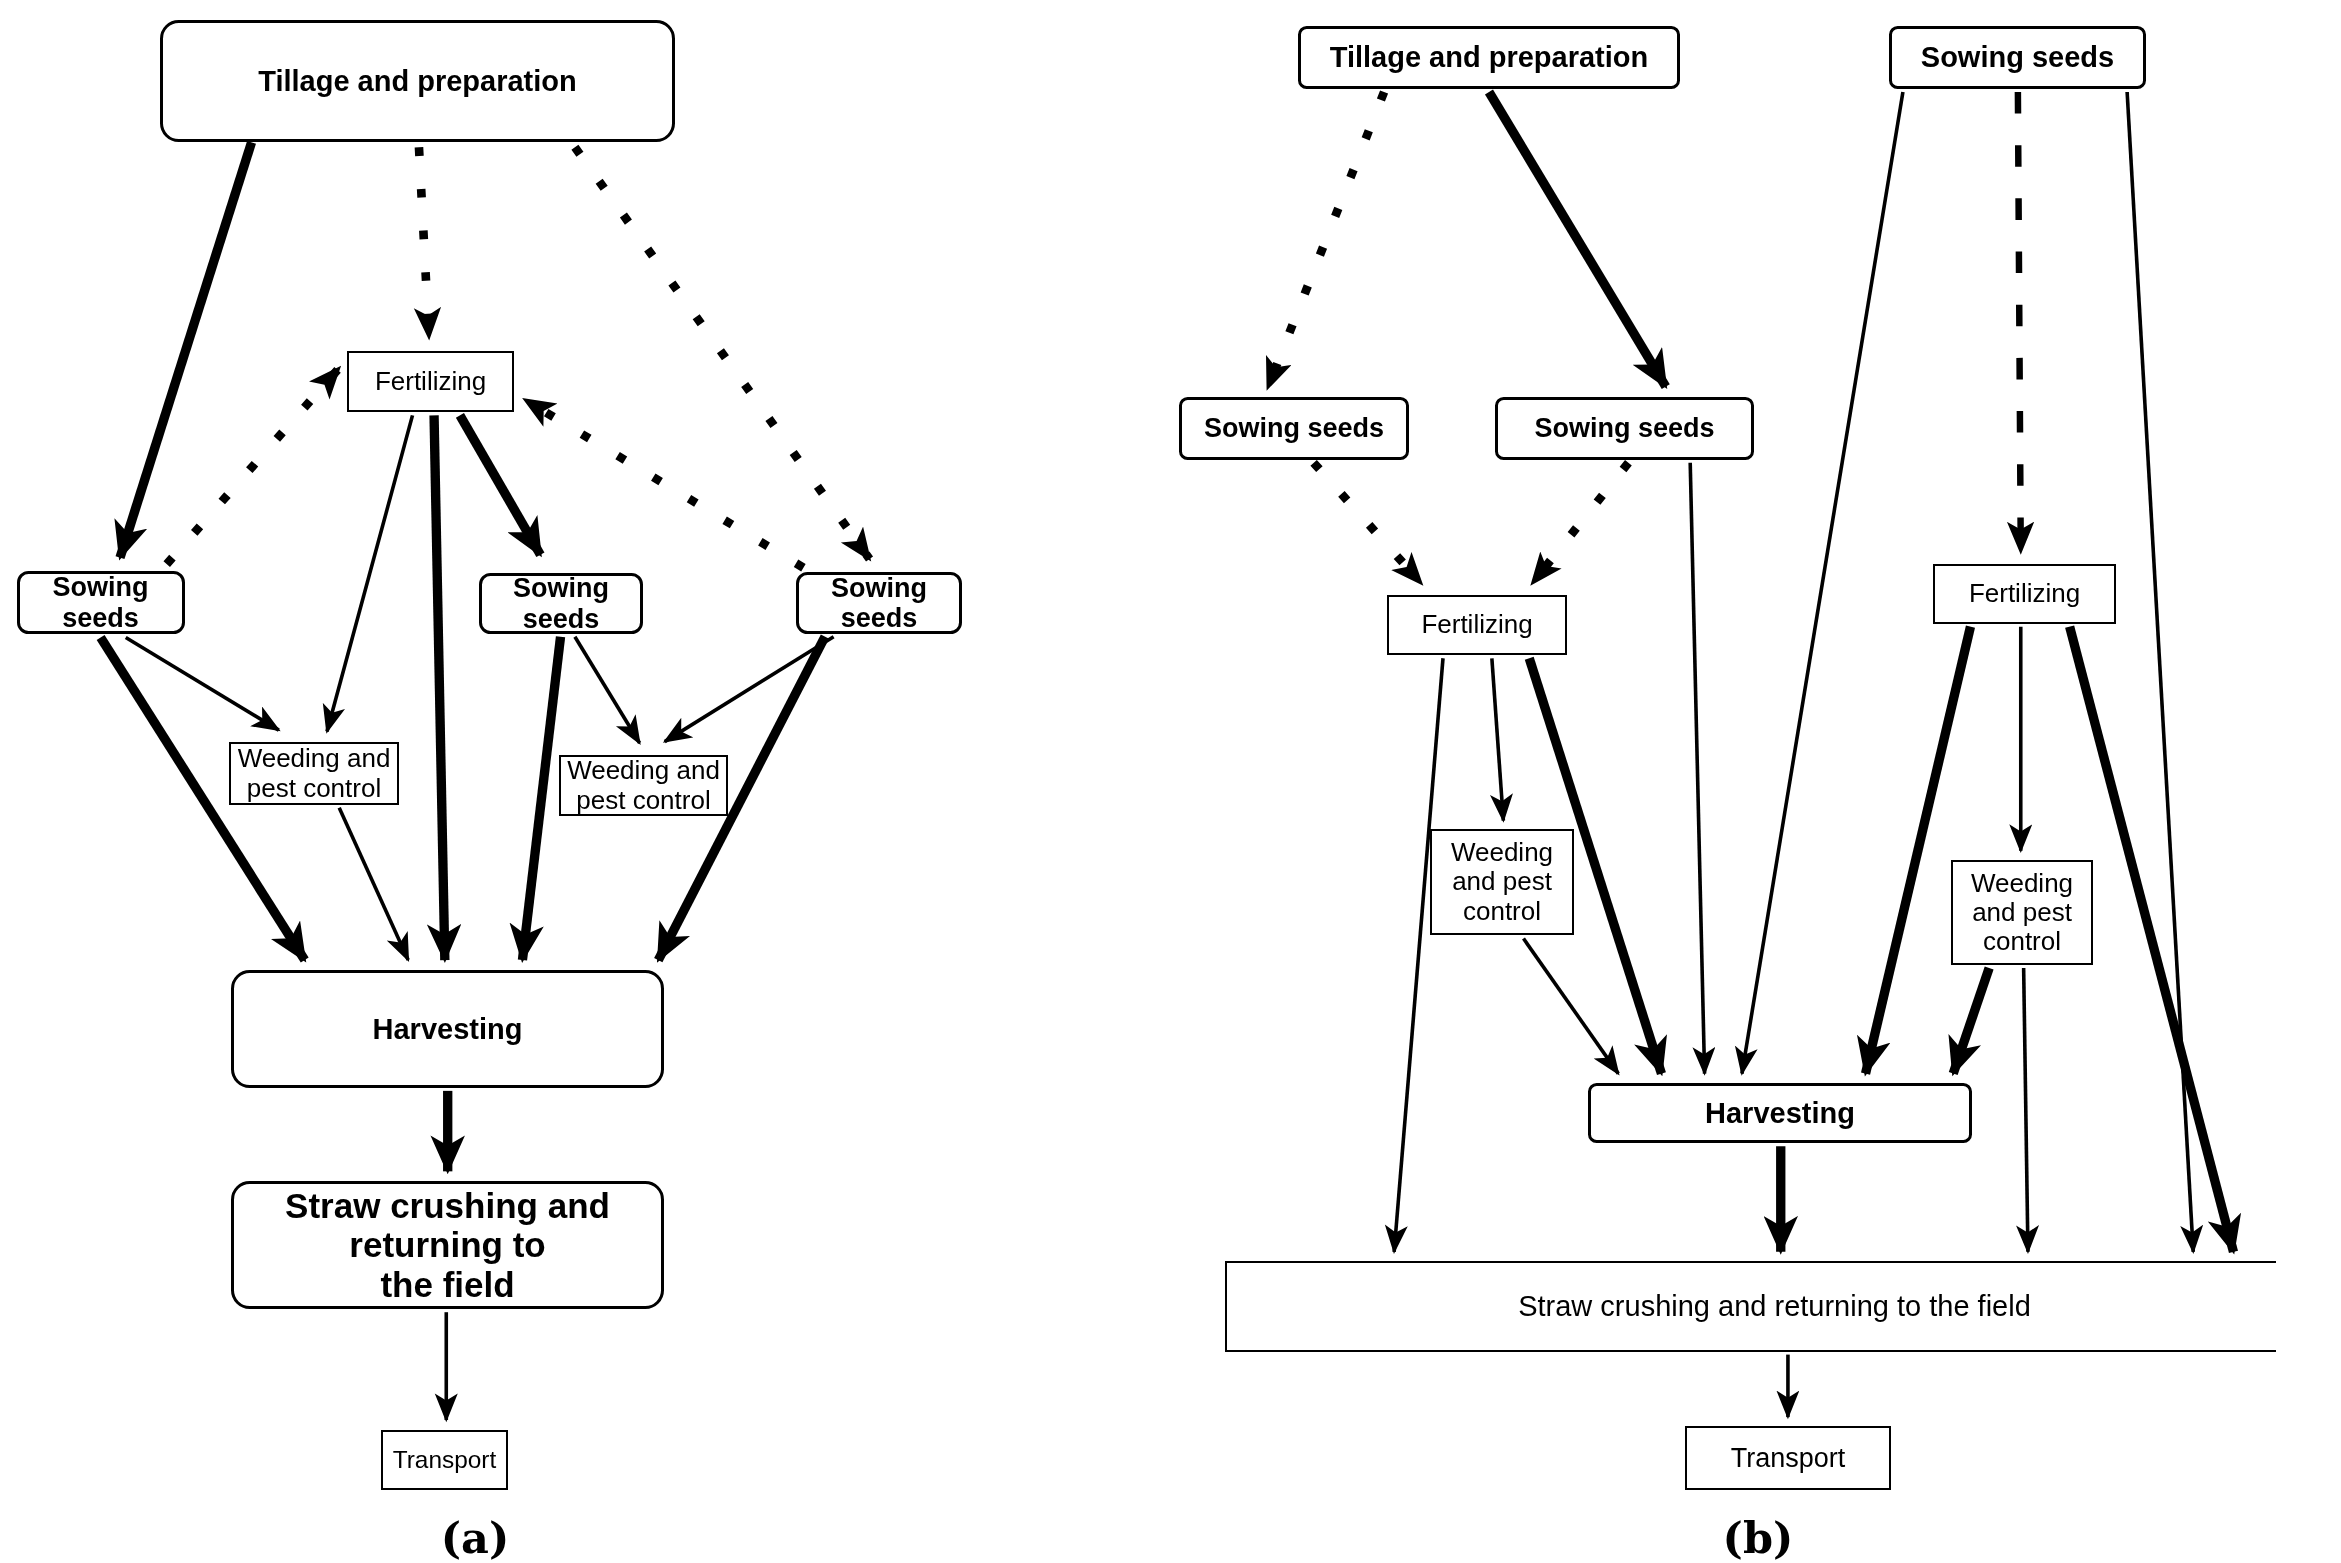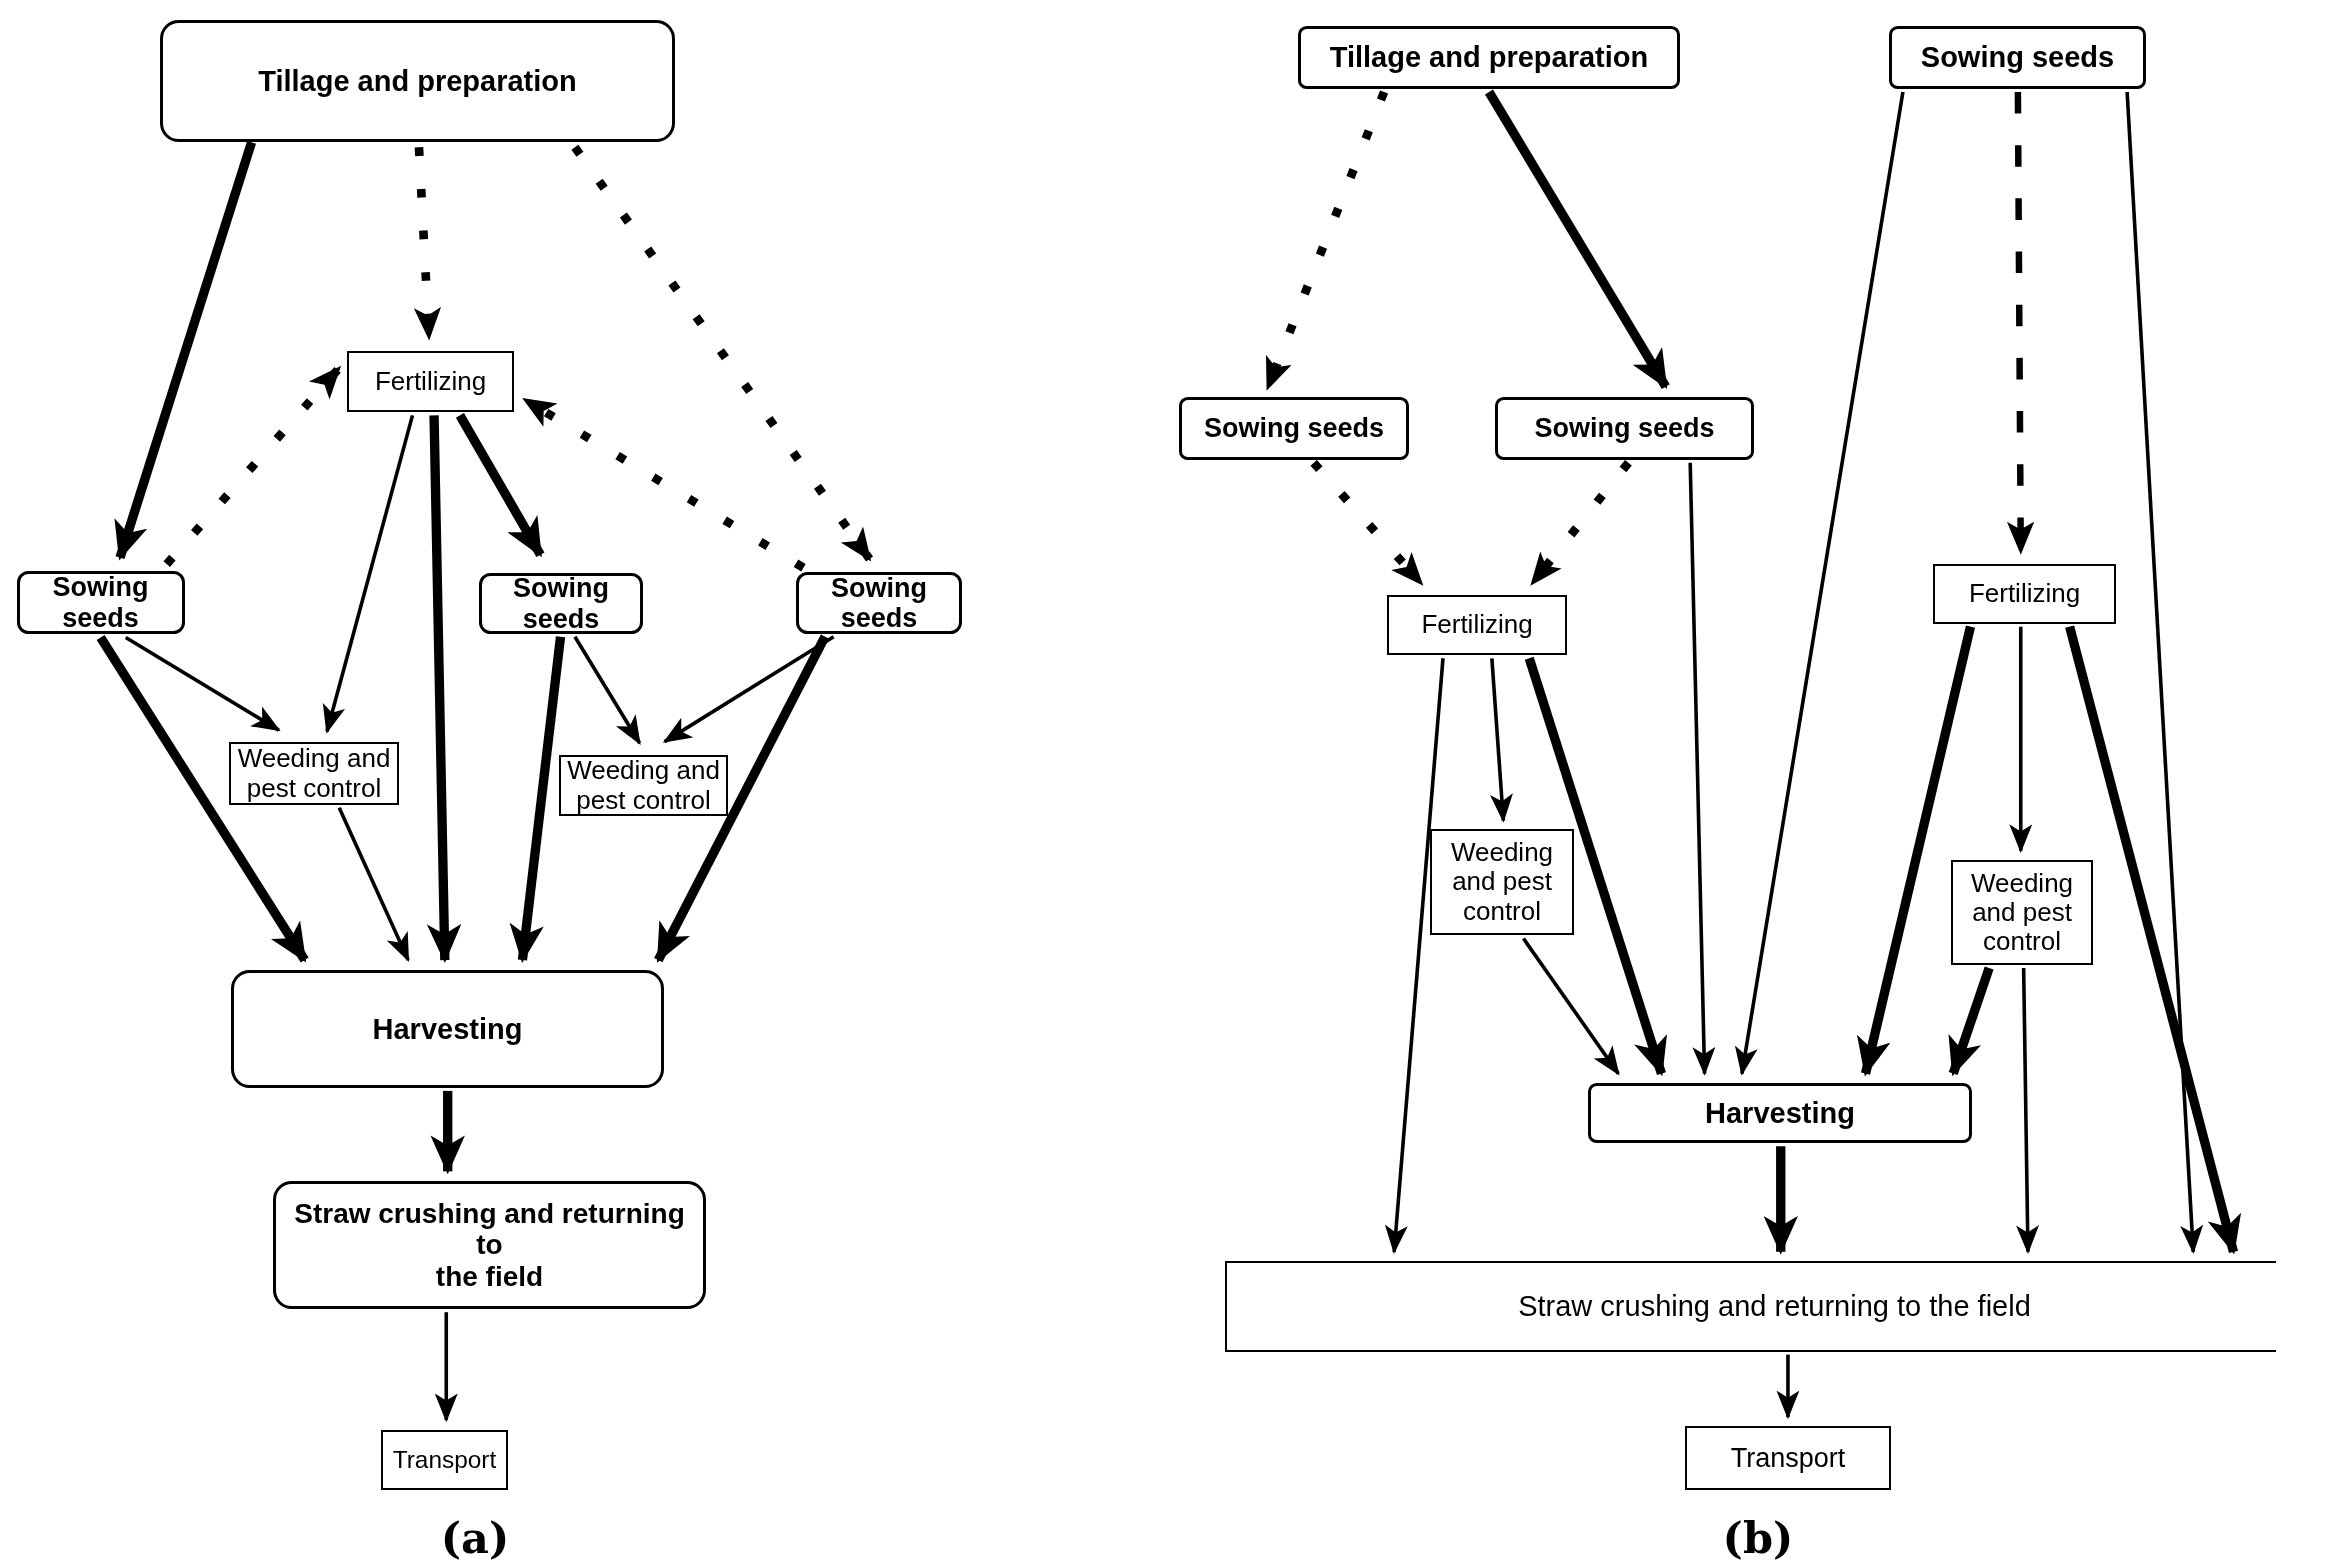--- a/index.html
+++ b/index.html
@@ -134,21 +134,21 @@
         <span class="lbl">Weeding and
 pest control</span>
       </div>
       <div class="node" style="left: 559px; top: 755px; width: 169px; height: 61px; font-size: 26px;">
         <span class="lbl">Weeding and
 pest control</span>
       </div>
       <div class="node rounded-lg bold" style="left: 231px; top: 970px; width: 433px; height: 118px; font-size: 29px;">
         <span class="lbl">Harvesting</span>
       </div>
-      <div class="node rounded-lg bold" style="left: 231px; top: 1181px; width: 433px; height: 128px; font-size: 28px; margin-left: 42px;">
+      <div class="node rounded-lg bold" style="left: 231px; top: 1181px; width: 433px; height: 128px; font-size: 35px;">
         <span class="lbl">Straw crushing and returning to
 the field</span>
       </div>
       <div class="node" style="left: 381px; top: 1430px; width: 127px; height: 60px; font-size: 24.4px;">
         <span class="lbl">Transport</span>
       </div>
       <div class="node rounded-b bold" style="left: 1298px; top: 26px; width: 382px; height: 63px; font-size: 29px;">
         <span class="lbl">Tillage and preparation</span>
       </div>
       <div class="node rounded-b bold" style="left: 1889px; top: 26px; width: 257px; height: 63px; font-size: 29px;">

